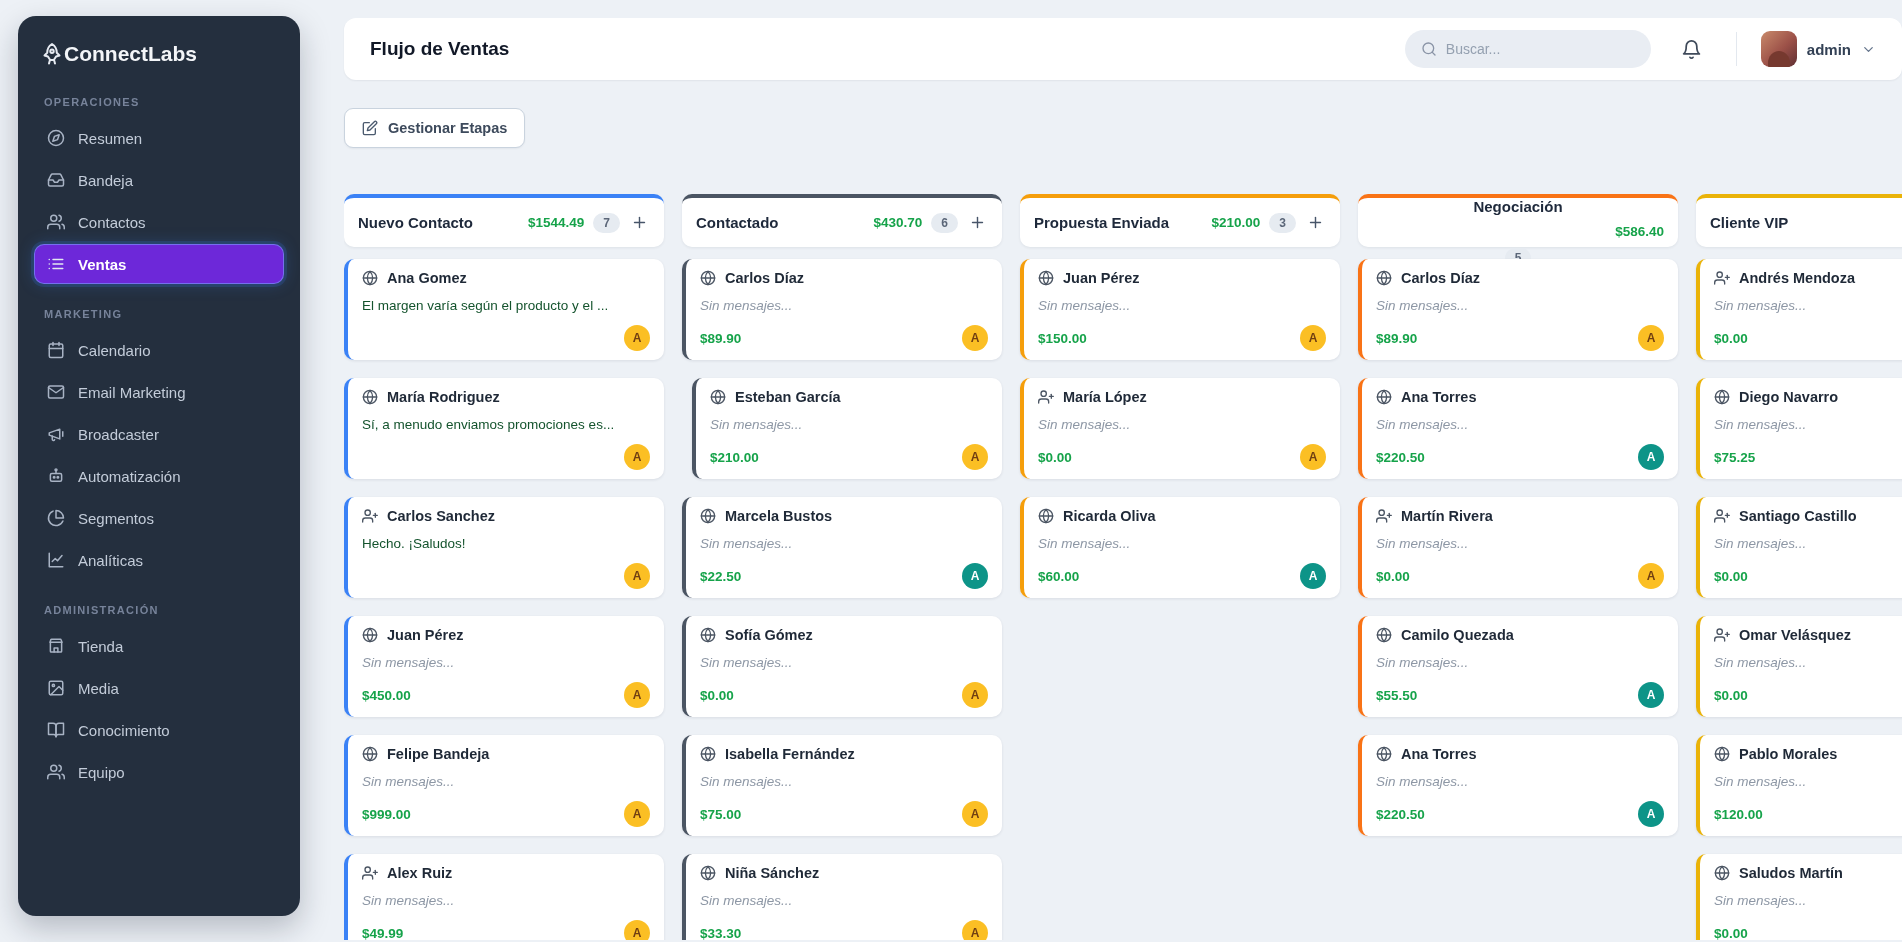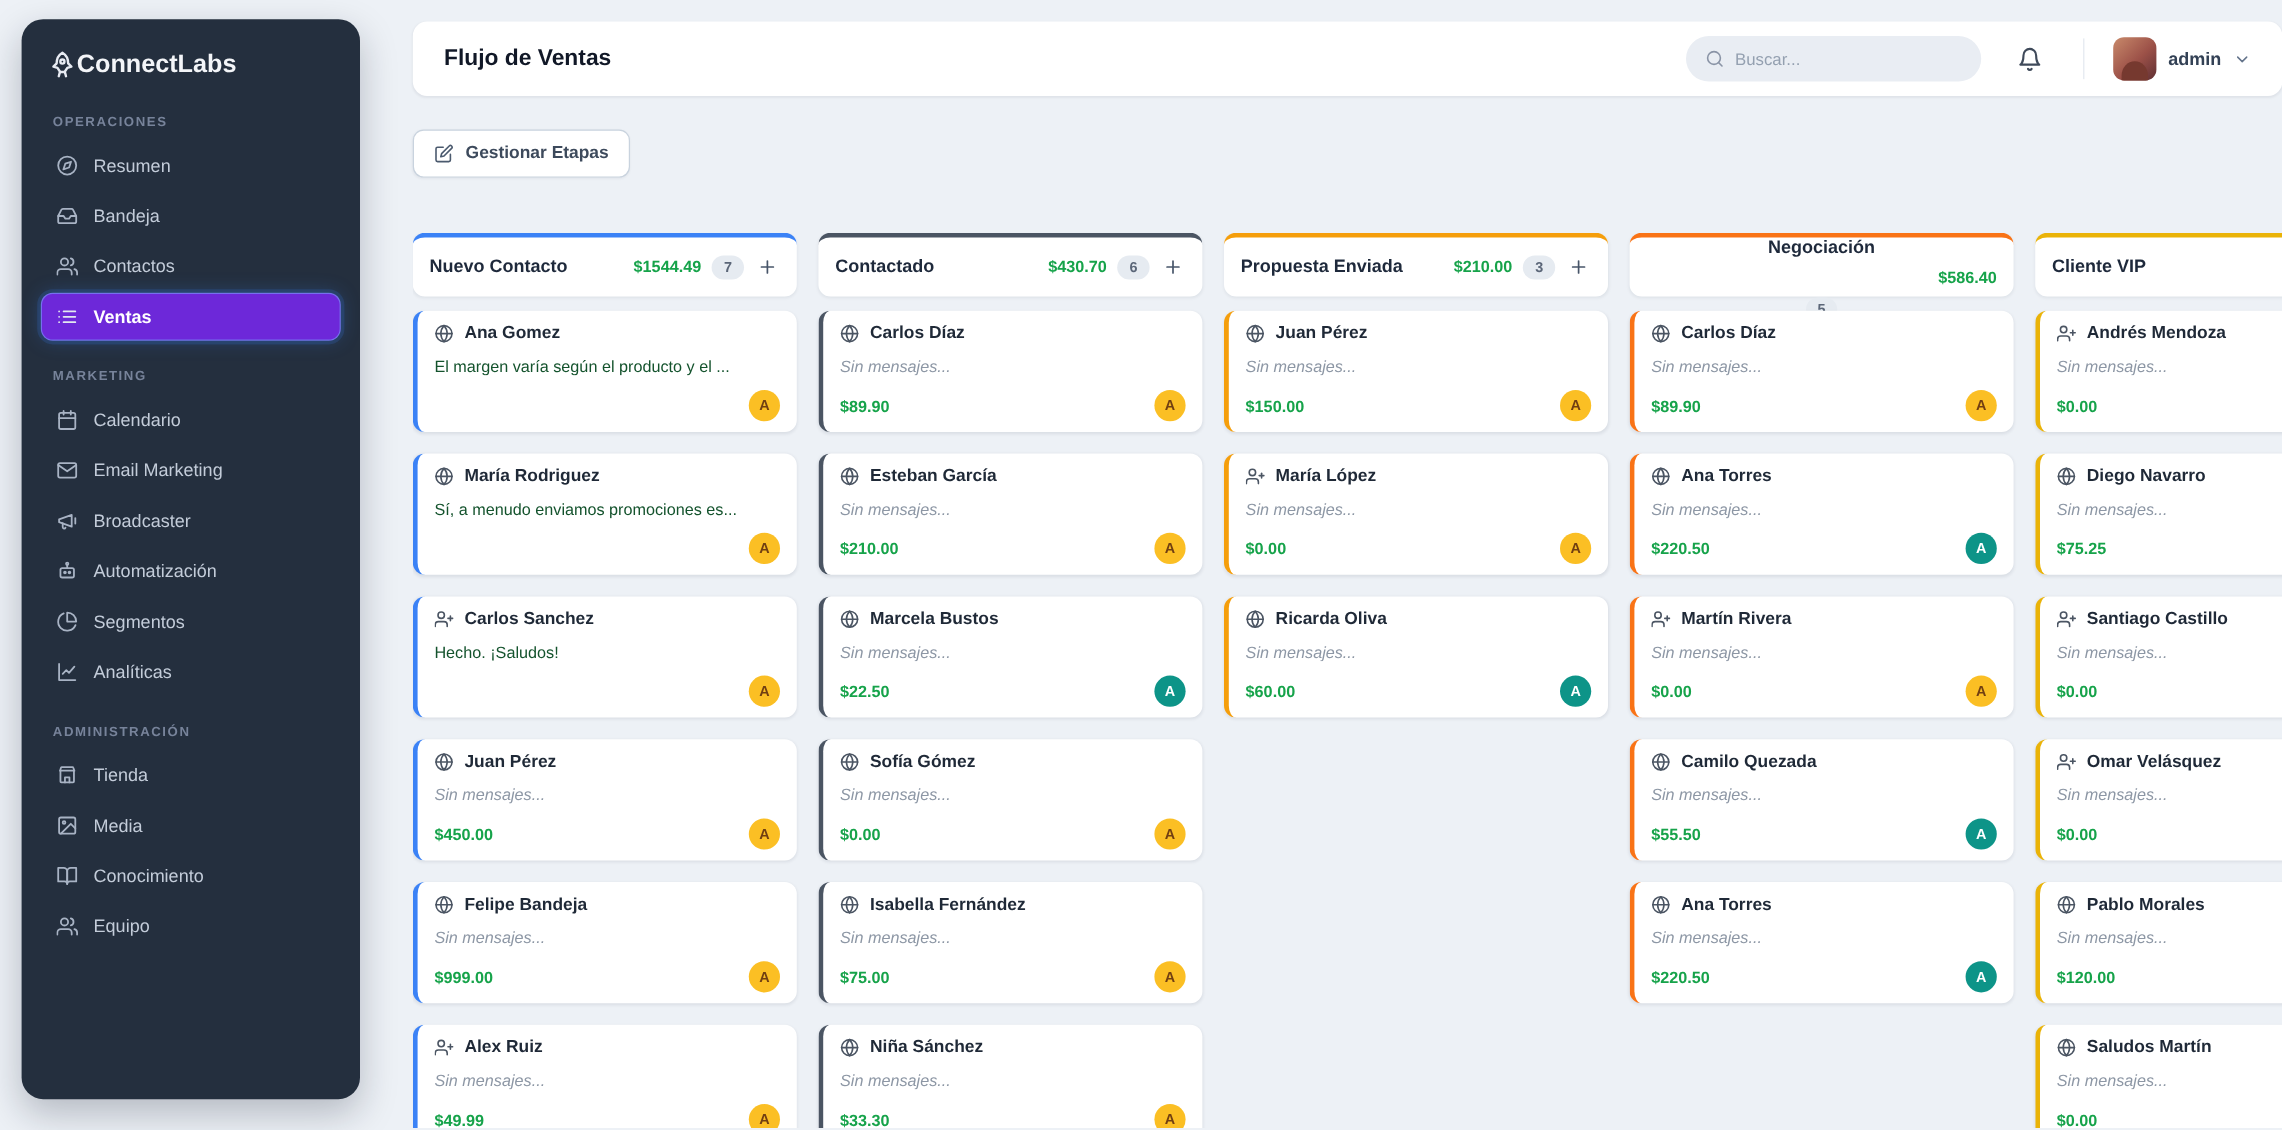--- a/index.html
+++ b/index.html
@@ -358,21 +358,21 @@
                 <path d="M12 2a15.3 15.3 0 0 1 4 10 15.3 15.3 0 0 1-4 10 15.3 15.3 0 0 1-4-10 15.3 15.3 0 0 1 4-10z"></path>
               </svg>
               <span class="card-name">Carlos Díaz</span>
             </div>
             <div class="card-msg placeholder">Sin mensajes...</div>
             <div class="card-foot">
               <span class="card-price">$89.90</span>
               <span class="badge" style="background: rgb(251, 191, 36); color: rgb(113, 63, 18);">A</span>
             </div>
           </div>
-          <div class="card" style="border-left-color: rgb(75, 85, 99);">
+          <div class="card" style="border-left-color: rgb(75, 85, 99); margin-left: 10px;">
             <div class="card-top">
               <svg viewBox="0 0 24 24" fill="none" stroke="currentColor" stroke-width="2" stroke-linecap="round" stroke-linejoin="round" class="ic">
                 <circle cx="12" cy="12" r="10"></circle>
                 <line x1="2" y1="12" x2="22" y2="12"></line>
                 <path d="M12 2a15.3 15.3 0 0 1 4 10 15.3 15.3 0 0 1-4 10 15.3 15.3 0 0 1-4-10 15.3 15.3 0 0 1 4-10z"></path>
               </svg>
               <span class="card-name">Esteban García</span>
             </div>
             <div class="card-msg placeholder">Sin mensajes...</div>
             <div class="card-foot">

